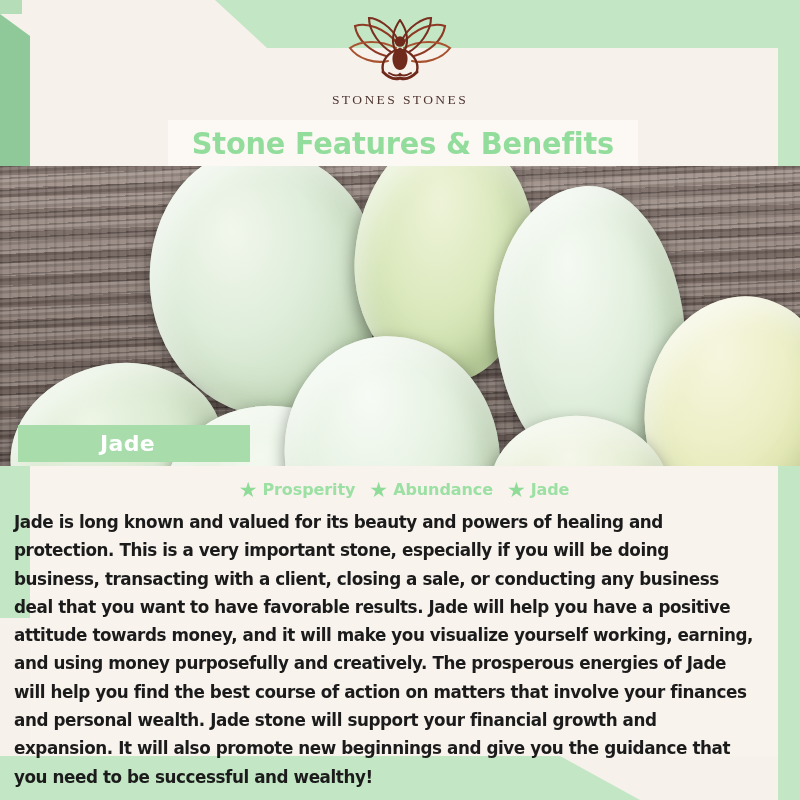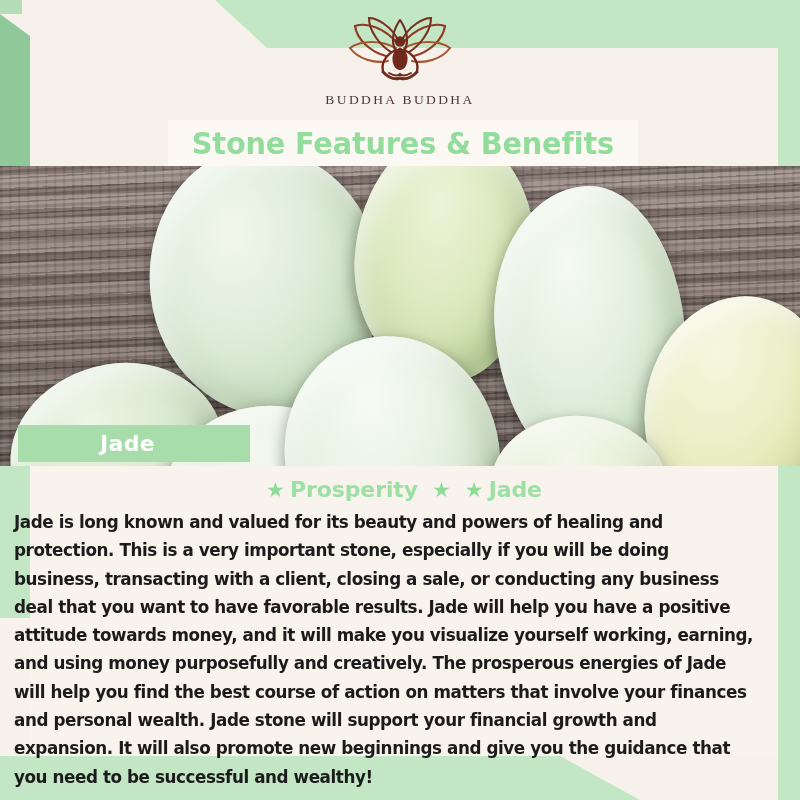--- a/index.html
+++ b/index.html
@@ -198,21 +198,21 @@
     display:flex; align-items:center; justify-content:center;
     gap:14px;
     height:30px;
   }
   .keyword { display:flex; align-items:center; gap:5px; }
   .star-icon {
     font-size:21px; color:#8fdc98; line-height:1;
   }
   .keyword-label {
     font-family:"DejaVu Sans", sans-serif;
-    font-size:22px; font-weight:bold;
+    font-size:16px; font-weight:bold;
     color:#9ce0a4;
     letter-spacing:-0.1px;
     white-space:nowrap;
   }
   #body-text {
     margin:4px 0 0 -16px;
     width:772px;
     font-family:"DejaVu Sans", sans-serif;
     font-size:17.4px;
     font-weight:bold;
@@ -257,21 +257,21 @@
 
         <path d="M59 33.5 C53.5 35.5 51 40.5 51.5 46 C52 52 55 56 59 56 C63 56 66 52 66.5 46 C67 40.5 64.5 35.5 59 33.5 Z" fill="#6f2a1c" stroke="none"></path>
 
         <path d="M53 37 C45 41 40 49 42 57"></path>
         <path d="M65 37 C73 41 78 49 76 57"></path>
 
         <path d="M42 58 C48 64 54 66 59 64 C64 66 70 64 76 58" stroke-width="3"></path>
         <path d="M48 59 C53 62 57 62 59 60 C61 62 65 62 70 59" stroke-width="2"></path>
       </g>
     </svg>
-    <div id="logo-wordmark">BUDDHA BUDDHA</div>
+    <div id="logo-wordmark">STONES STONES</div>
   </div>
 
   <div id="photo">
     <div id="wood"></div>
     <div class="stone" id="stone-1"></div>
     <div class="stone" id="stone-2"></div>
     <div class="stone" id="stone-3"></div>
     <div class="stone" id="stone-4"></div>
     <div class="stone" id="stone-5"></div>
     <div class="stone" id="stone-6"></div>
@@ -288,20 +288,21 @@
   </div>
 
   <div id="content">
     <div id="keywords">
       <div class="keyword">
         <span class="star-icon">★</span>
         <span class="keyword-label">Prosperity</span>
       </div>
       <div class="keyword">
         <span class="star-icon">★</span>
+        <span class="keyword-label">Abundance</span>
       </div>
       <div class="keyword">
         <span class="star-icon">★</span>
         <span class="keyword-label">Jade</span>
       </div>
     </div>
     <div id="body-text">Jade is long known and valued for its beauty and powers of healing and protection. This is a very important stone, especially if you will be doing business, transacting with a client, closing a sale, or conducting any business deal that you want to have favorable results. Jade will help you have a positive attitude towards money, and it will make you visualize yourself working, earning, and using money purposefully and creatively. The prosperous energies of Jade will help you find the best course of action on matters that involve your finances and personal wealth. Jade stone will support your financial growth and expansion. It will also promote new beginnings and give you the guidance that you need to be successful and wealthy!</div>
   </div>
 
 </div>

